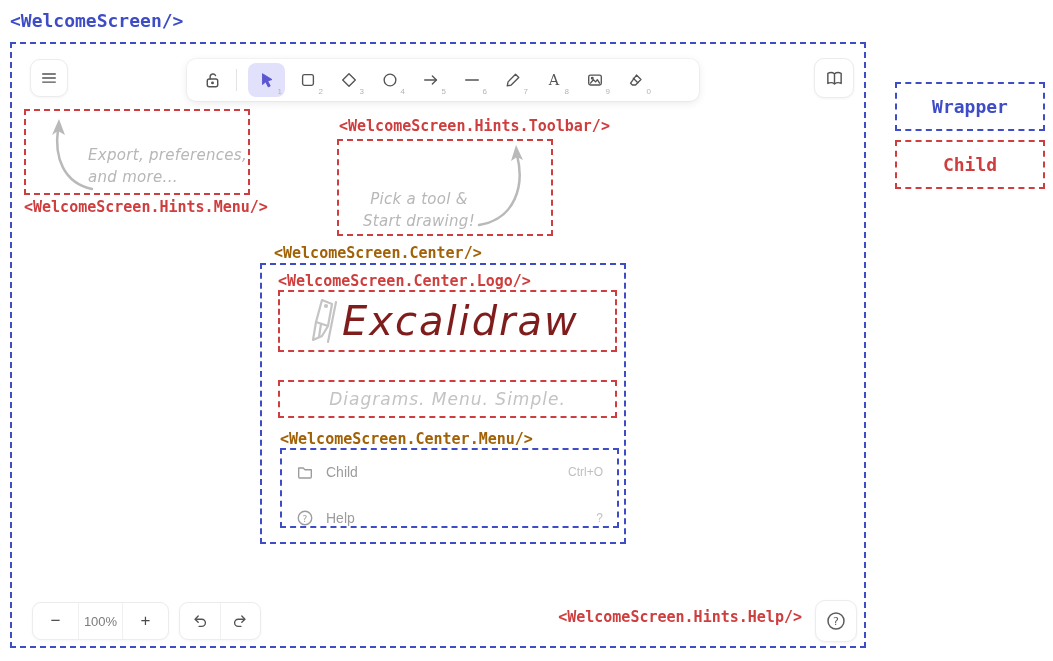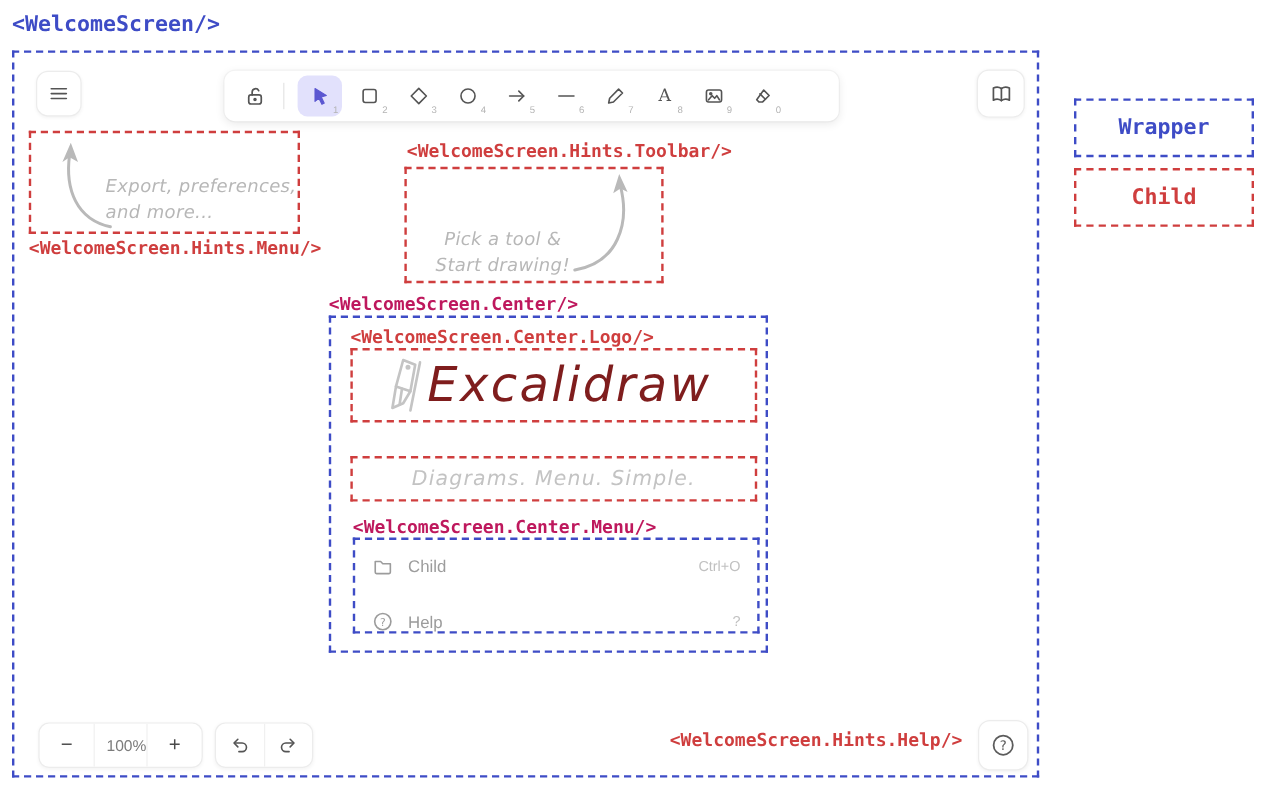--- a/index.html
+++ b/index.html
@@ -11,21 +11,21 @@
     color:#3e4cc6; font-family:"DejaVu Sans Mono","Liberation Mono",monospace; }
 
   .app { position:absolute; left:10px; top:42px; width:856px; height:606px;
     border:2px dashed #3e4cc6; background:#fff; }
 
   
   .wrap-box { border:2px dashed #3e4cc6; position:absolute; }
   .child-box { border:2px dashed #cf3e3e; position:absolute; }
   .ann-label { position:absolute; font-size:15px; font-weight:600; white-space:nowrap;
     font-family:"DejaVu Sans Mono","Liberation Mono",monospace; }
-  .ann-label.blue { color:#be185d; }
+  .ann-label.blue { color:#a16207; }
   .ann-label.red { color:#cf3e3e; }
 
   
   .ui-btn { position:absolute; width:40px; height:40px; background:#fff;
     border:1px solid #ececec; border-radius:10px; display:flex; align-items:center;
     justify-content:center; box-shadow:0 1px 3px rgba(0,0,0,.05); cursor:pointer; }
 
   
   .toolbar { position:absolute; left:175px; top:15px; width:512px; height:42px;
     background:#fff; border-radius:9px; box-shadow:0 0 0 1px rgba(0,0,0,.03),0 2px 8px rgba(0,0,0,.09);
@@ -188,21 +188,21 @@
   <div class="child-box" style="left:325px; top:95px; width:216px; height:97px;">
     <div class="hint-text hand" style="left:24px; top:48px;text-align:center;">Pick a tool &amp;
 Start drawing!</div>
     <svg width="70" height="90" style="position:absolute; left:128px; top:0px;">
       <path d="M12 84 C48 78, 58 45, 50 14" stroke="#b9b9b9" stroke-width="2.5" fill="none" stroke-linecap="round"></path>
       <path d="M50 16 L44 20 L49 4 L56 19 Z" fill="#b9b9b9" stroke="none"></path>
     </svg>
   </div>
 
   <div class="ann-label blue" style="left:262px; top:200px;">&lt;WelcomeScreen.Center/&gt;</div>
-  <div class="wrap-box" style="left:262px; top:219px; width:366px; height:281px;text-decoration:underline;">
+  <div class="wrap-box" style="left:248px; top:219px; width:366px; height:281px;text-decoration:underline;">
 
     <div class="ann-label red" style="left:16px; top:7px;">&lt;WelcomeScreen.Center.Logo/&gt;</div>
     <div class="child-box" style="left:16px; top:25px; width:339px; height:62px;">
       <div class="logo-row">
         <svg width="34" height="50" viewBox="0 0 34 50">
           <g stroke="#c4c4c4" stroke-width="2.2" fill="none" stroke-linecap="round" stroke-linejoin="round">
             <path d="M14 4 L24 8 L20 30 L8 26 Z"></path>
             <path d="M8 26 L5 44 L14 40 L20 30"></path>
             <line x1="13" y1="28" x2="11" y2="41"></line>
             <circle cx="18" cy="10" r="1"></circle>
@@ -245,21 +245,21 @@
       <circle cx="10" cy="10" r="8" stroke="#5c5c5c" stroke-width="1.5" fill="none"></circle>
       <text x="10" y="14.2" text-anchor="middle" font-size="11" fill="#5c5c5c" font-family="DejaVu Sans, sans-serif">?</text>
     </svg>
   </div>
 
   <div class="pill" style="left:20px; top:558px; width:137px; height:38px;">
     <div class="seg" style="width:45px;">
       <span class="zoom-sign">−</span>
     </div>
     <div class="sep"></div>
-    <div class="seg" style="flex:1;justify-content:flex-end;">
+    <div class="seg" style="flex:1;">
       <span class="zoom-val">100%</span>
     </div>
     <div class="sep"></div>
     <div class="seg" style="width:45px;">
       <span class="zoom-sign">+</span>
     </div>
   </div>
 
   <div class="pill" style="left:167px; top:558px; width:82px; height:38px;">
     <div class="seg" style="width:40px;">

